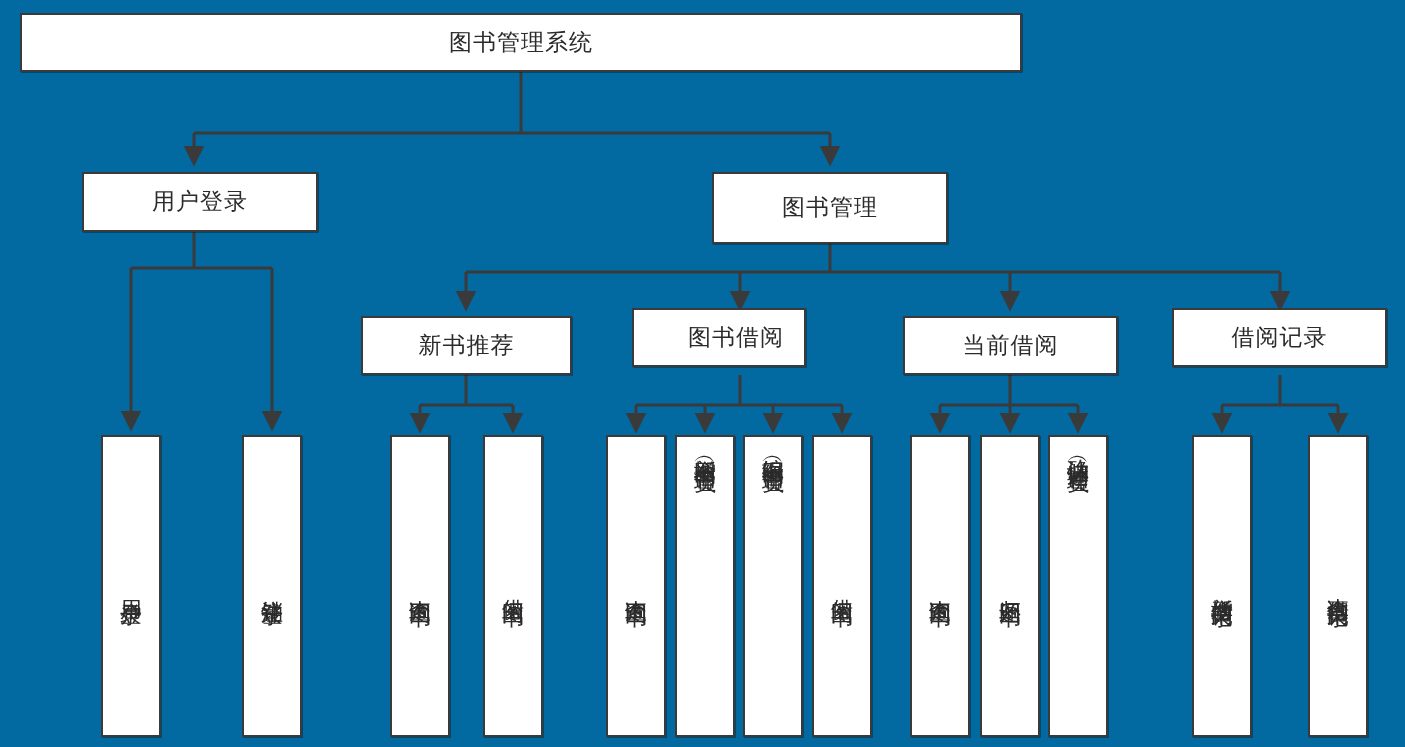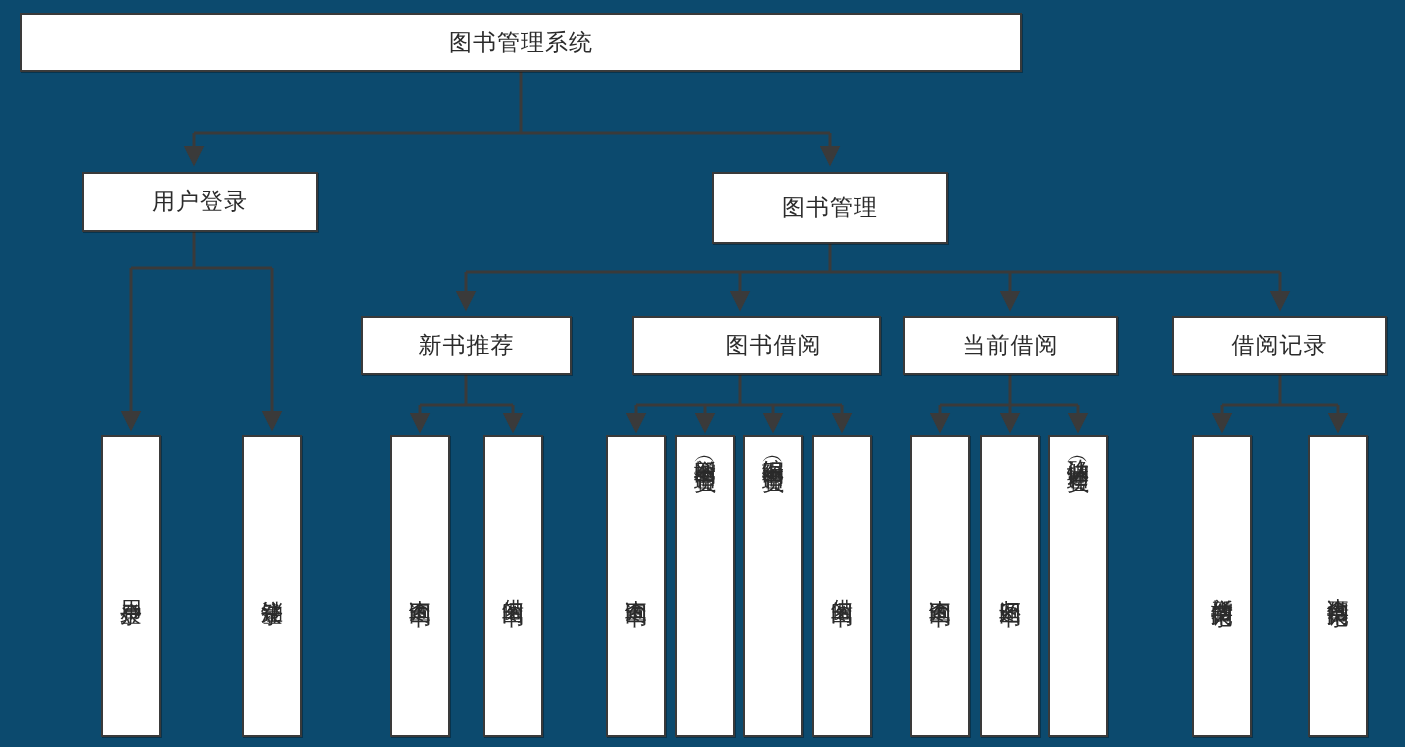--- a/index.html
+++ b/index.html
@@ -7,21 +7,21 @@
     padding: 0;
     background: #ffffff;
   }
   body {
     font-family: "DejaVu Sans", "Liberation Sans", sans-serif;
   }
   #diagram-root {
     position: relative;
     width: 1405px;
     height: 747px;
-    background: #0c4a6e;
+    background: #0369a1;
     overflow: hidden;
   }
   #edge-layer {
     position: absolute;
     left: 0;
     top: 0;
     width: 1405px;
     height: 747px;
     pointer-events: none;
   }
@@ -131,27 +131,27 @@
   <div class="node horizontal" style="left:82px; top:172px; width:236px; height:60px;">
     <span>用户登录</span>
   </div>
   <div class="node horizontal" style="left:712px; top:172px; width:236px; height:72px;">
     <span>图书管理</span>
   </div>
 
   <div class="node horizontal" style="left:361px; top:316px; width:211px; height:59px;">
     <span>新书推荐</span>
   </div>
-  <div class="node horizontal" style="left:632px; top:316px; width:249px; height:59px;padding-left:34px;">
+  <div class="node horizontal" style="left:632px; top:308px; width:174px; height:59px;padding-left:34px;">
     <span>图书借阅</span>
   </div>
   <div class="node horizontal" style="left:903px; top:316px; width:215px; height:59px;justify-content:center;">
     <span>当前借阅</span>
   </div>
-  <div class="node horizontal" style="left:1172px; top:316px; width:215px; height:59px;">
+  <div class="node horizontal" style="left:1172px; top:308px; width:215px; height:59px;">
     <span>借阅记录</span>
   </div>
 
   <div class="node vertical centered" style="left:101px; top:435px; width:60px; height:302px;">
     <span class="vlabel">用户登录</span>
   </div>
   <div class="node vertical centered" style="left:242px; top:435px; width:60px; height:302px;">
     <span class="vlabel">注销登录</span>
   </div>
 

